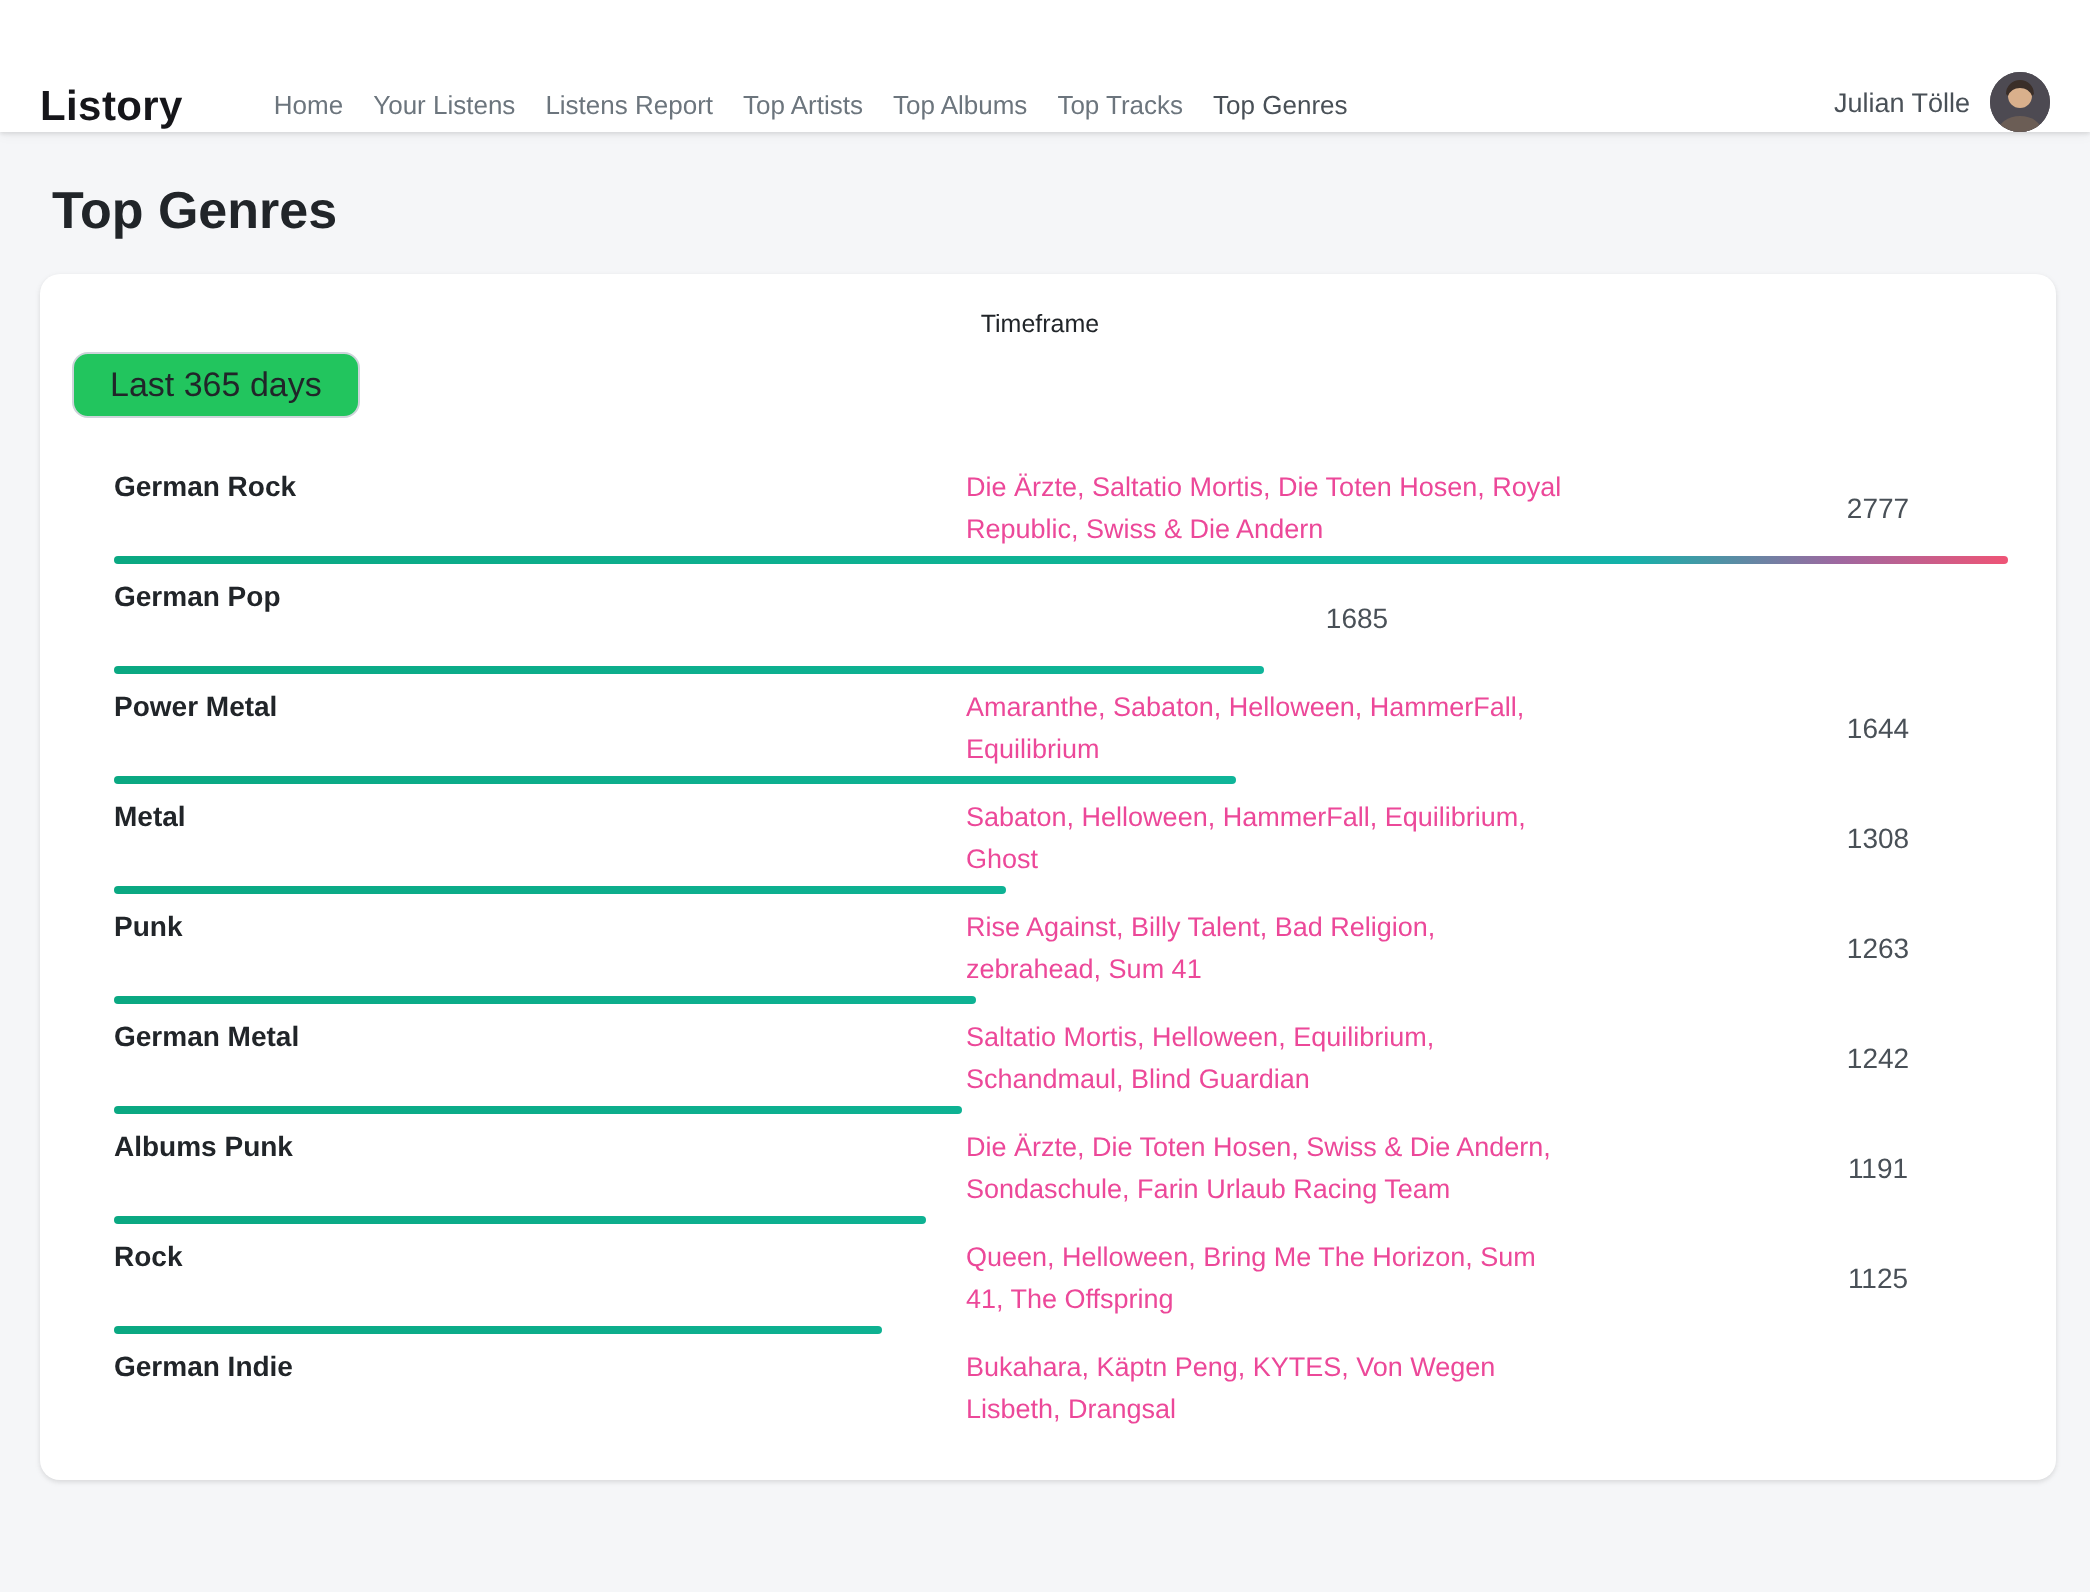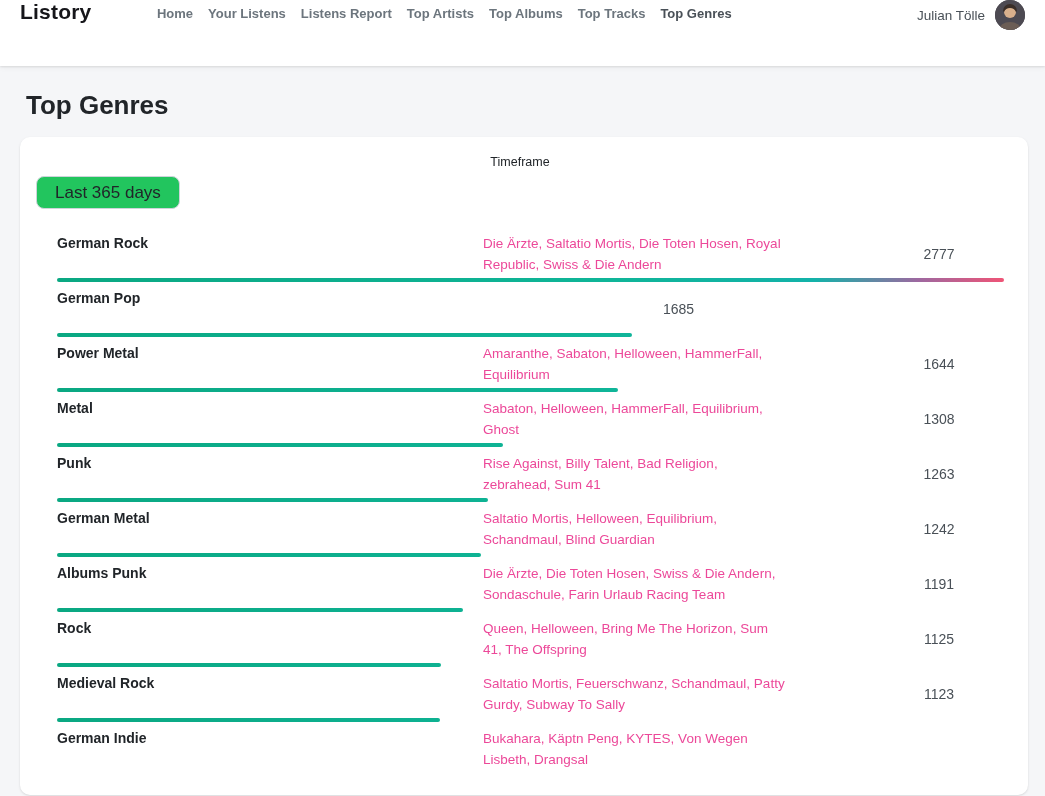--- a/index.html
+++ b/index.html
@@ -8,35 +8,34 @@
     background: #f5f6f8;
     font-family: "Liberation Sans", sans-serif;
     color: #212529;
   }
 
   
   .navbar {
     height: 66px;
     background: #ffffff;
     display: flex;
-    align-items: flex-start;
+    align-items: flex-end;
     padding: 0 20px;
     box-shadow: 0 1px 2px rgba(0,0,0,0.10), 0 2px 6px rgba(0,0,0,0.04);
     position: relative;
     z-index: 2;
-    gap: 32px;
   }
   .logo {
     font-size: 21px;
     font-weight: 700;
     color: #16161a;
     letter-spacing: 0.2px;
     cursor: pointer;
   }
-  .main-nav { display: flex; margin-left: 26px; align-items: center; font-weight: bold; }
+  .main-nav { display: flex; margin-left: 38px; align-items: center; }
   .main-nav a {
     color: #6c757d;
     font-size: 13px;
     text-decoration: none;
     padding: 6px 7.5px;
     white-space: nowrap;
     cursor: pointer;
   }
   .main-nav a.active { color: #495057; }
   .user-area { margin-left: auto; display: flex; align-items: center; gap: 10px; }
@@ -231,30 +230,20 @@
     <div class="row-grid">
       <div class="genre-name">Rock</div>
       <div class="artists">Queen, Helloween, Bring Me The Horizon, Sum 41, The Offspring</div>
       <div class="count">1125</div>
     </div>
     <div class="bar-track">
       <div class="bar-fill" style="width: 40.5113%; background-size: 246.844% 100%;"></div>
     </div>
   </div>
 
-  <div class="genre-row">
-    <div class="row-grid">
-      <div class="genre-name">Medieval Rock</div>
-      <div class="artists">Saltatio Mortis, Feuerschwanz, Schandmaul, Patty Gurdy, Subway To Sally</div>
-      <div class="count">1123</div>
-    </div>
-    <div class="bar-track">
-      <div class="bar-fill" style="width: 40.4393%; background-size: 247.284% 100%;"></div>
-    </div>
-  </div>
 
 
   <div class="genre-row">
     <div class="row-grid">
       <div class="genre-name">German Indie</div>
       <div class="artists">Bukahara, Käptn Peng, KYTES, Von Wegen Lisbeth, Drangsal</div>
 
     </div>
 
   </div>

